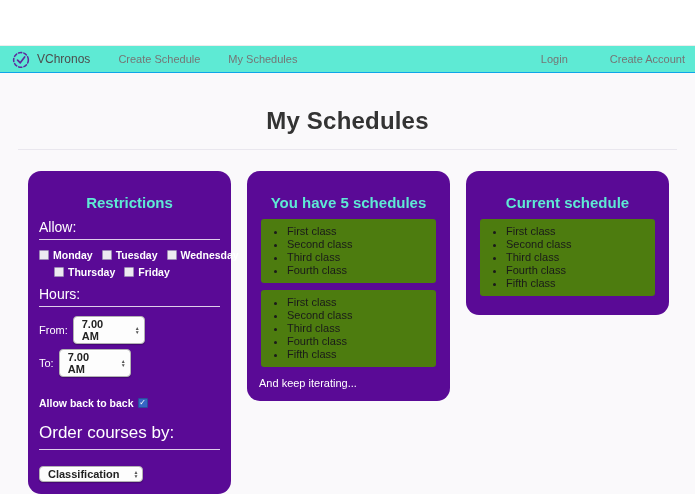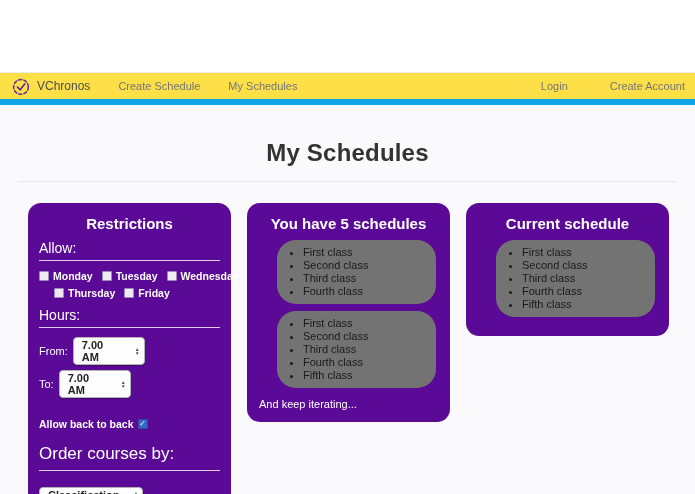--- a/index.html
+++ b/index.html
@@ -5,25 +5,24 @@
   html,body{margin:0;padding:0;}
   body{
     width:695px;height:494px;overflow:hidden;
     background:#ffffff;
     font-family:"Liberation Sans","DejaVu Sans",sans-serif;
     -webkit-font-smoothing:antialiased;
   }
   
   .topspace{height:45px;background:#ffffff;}
   .navbar{
-    height:26px;background:#fde047;
-    border-top:1px solid #ececec;border-bottom:6px solid #0ea5e9;
+    height:26px;background:#5eead4;
+    border-top:1px solid #ececec;border-bottom:1px solid #0ea5e9;
     display:flex;align-items:center;justify-content:space-between;
     padding:0 10px;
-    margin-top:27px;
   }
   .nav-left,.nav-right{display:flex;align-items:center;}
   .logo{display:inline-flex;margin-right:5px;}
   .brand{font-size:12px;color:#4d4d4d;margin-right:28px;cursor:pointer;}
   .navlink{font-size:11px;color:#757575;margin-right:28px;cursor:pointer;text-decoration:none;}
   .nav-right .navlink{margin-right:0;margin-left:26px;padding-left:16px;}
   
   .main{height:421px;background:#faf9fb;}
   .page-title{
     margin:0;padding:34px 0 0 0;text-align:center;
@@ -31,22 +30,22 @@
   }
   .divider{border:none;border-top:1px solid #e9e7ee;margin:14px 18px 0 18px;}
   
   .panels{display:flex;align-items:flex-start;padding:21px 22px 0 28px;gap:16px;}
   .panel{
     background:#5a0a96;color:#ffffff;border-radius:13px;
     width:203px;box-sizing:border-box;padding:8px 11px 12px 11px;
     flex:0 0 auto;
   }
   .panel h2{
-    margin:4px 0 8px 0;text-align:center;
-    font-size:15px;font-weight:bold;color:#ffffff;
+    margin:15px 0 8px 0;text-align:center;
+    font-size:15px;font-weight:bold;color:#5eead4;
   }
   .sec-label{
     font-size:14px;color:#ffffff;
     border-bottom:1px solid rgba(255,255,255,.8);
     padding-bottom:4px;margin-bottom:9px;
   }
   .order-label{
     font-size:17px;color:#ffffff;
     border-bottom:1px solid rgba(255,255,255,.8);
     padding-bottom:6px;margin:14px 0 14px 0;
@@ -77,22 +76,22 @@
   }
   .select-value{font-size:11px;font-weight:bold;color:#222222;margin-right:14px;}
   .stepper{display:inline-flex;flex-direction:column;align-items:center;color:#555555;}
   .stepper i{font-style:normal;font-size:5px;line-height:4px;}
   .time-select{width:72px;box-sizing:border-box;}
   .allow-row{display:flex;align-items:center;margin:20px 0 0 0;}
   .allow-label{font-size:10.5px;font-weight:bold;color:#ffffff;}
   .order-select{width:104px;box-sizing:border-box;margin-top:2px;}
   
   .card{
-    background:#737373;border-radius:19px;color:#1a1a1a;
-    padding:6px 6px 6px 0;margin:0 3px 7px 19px;
+    background:#4d7c0f;border-radius:3px;color:#1a1a1a;
+    padding:6px 6px 6px 0;margin:0 3px 7px 3px;
   }
   .card ul{margin:0;padding:0 0 0 26px;}
   .card li{font-size:11px;line-height:13px;color:#1a1a1a;}
   .panel-footer{font-size:11px;color:#ffffff;margin:10px 0 0 1px;}
 </style>
 </head>
 <body>
 
 <div class="topspace"></div>
 

